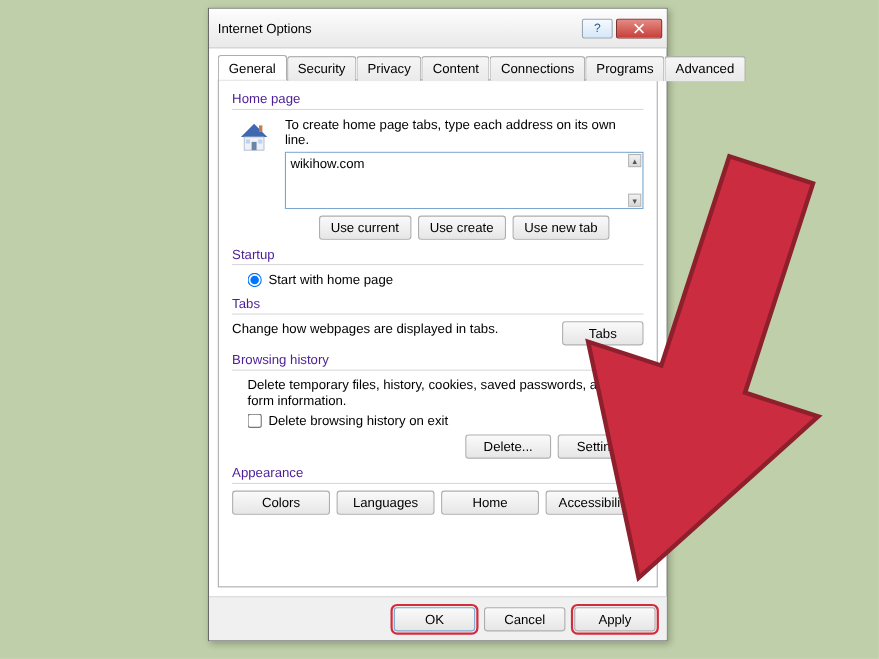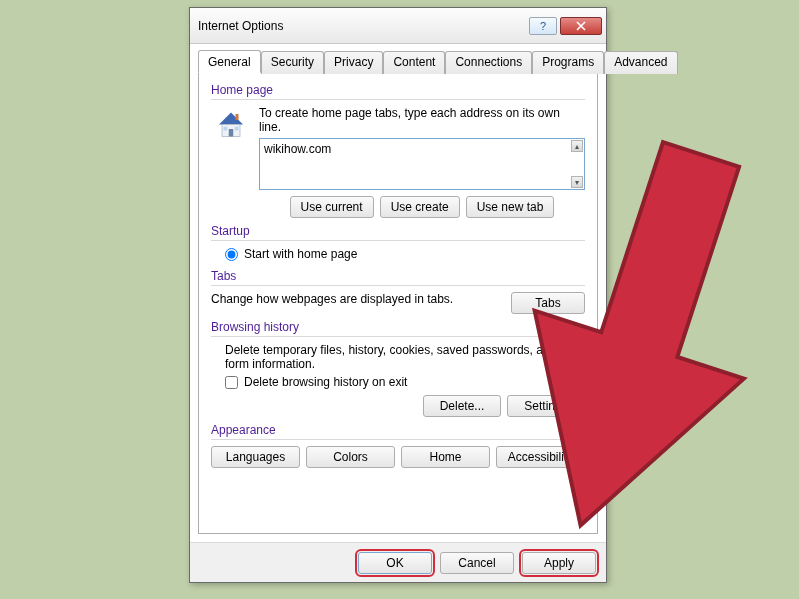--- a/index.html
+++ b/index.html
@@ -254,22 +254,22 @@
         <div class="btn-row">
           <button class="btn">Delete...</button>
           <button class="btn">Settings</button>
         </div>
       </div>
 
       <div class="group" style="margin-bottom:16px">
         <div class="group-title">Appearance</div>
         <hr class="group-rule">
         <div class="appearance-row">
+          <button class="btn">Colors</button>
           <button class="btn">Languages</button>
-          <button class="btn">Colors</button>
           <button class="btn">Home</button>
           <button class="btn">Accessibility</button>
         </div>
       </div>
 
     </div>
   </div>
 
   <div class="footer">
     <button class="btn highlight inner">OK</button>

